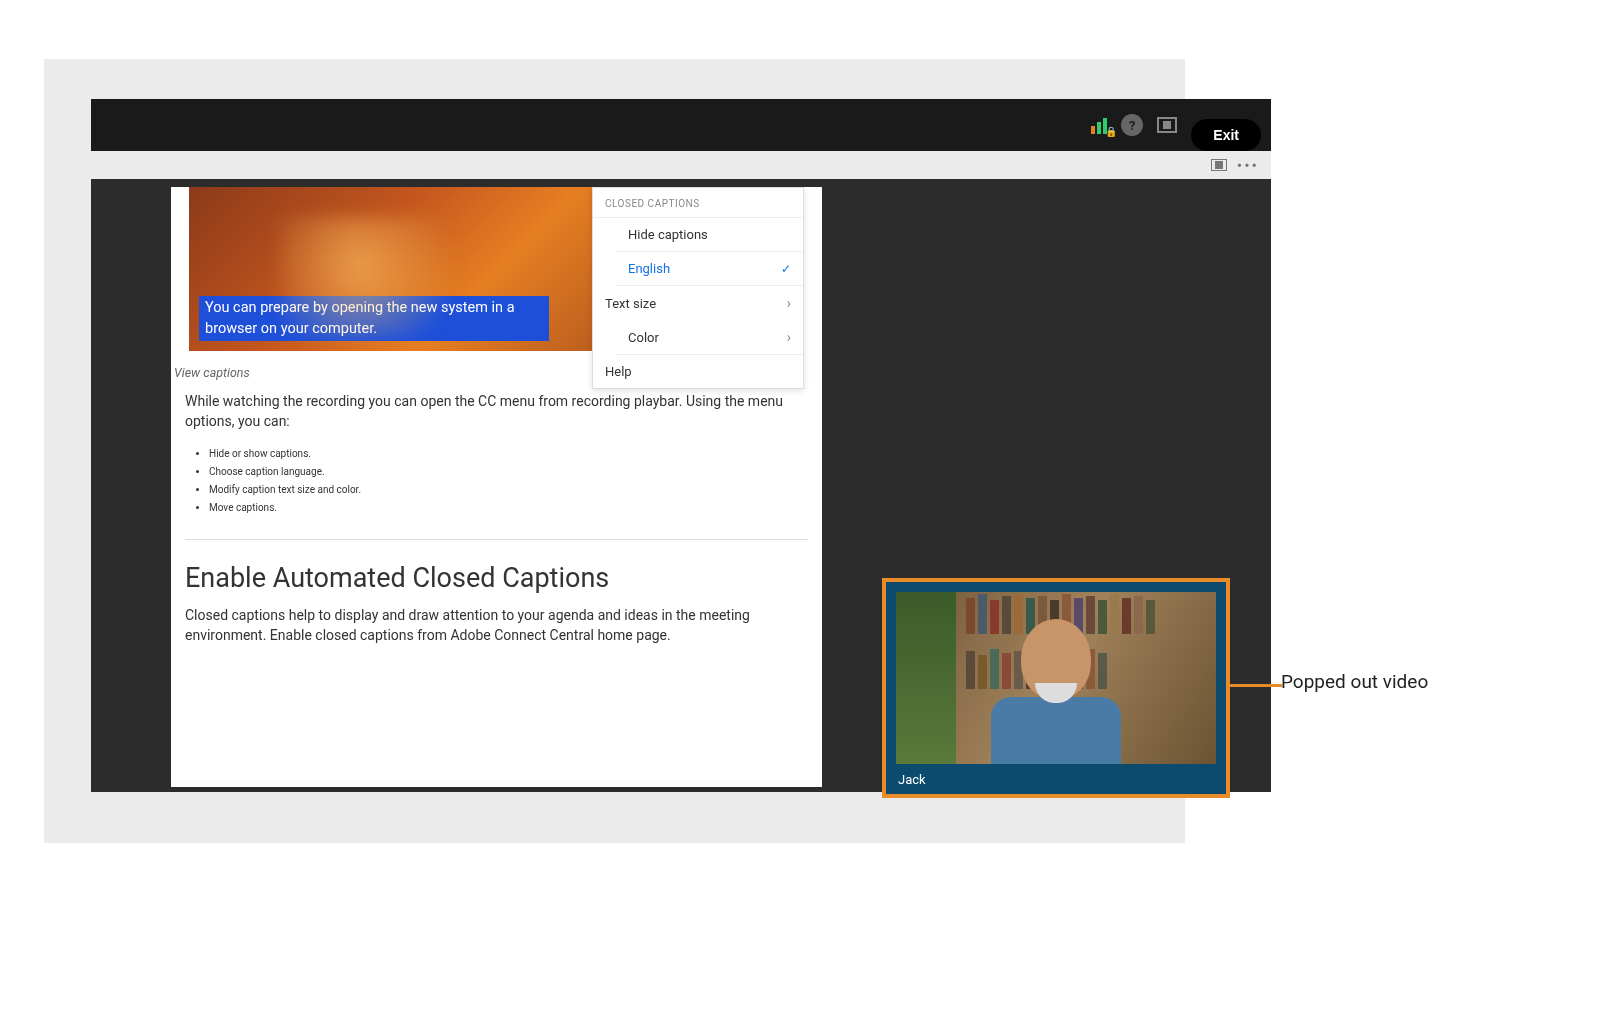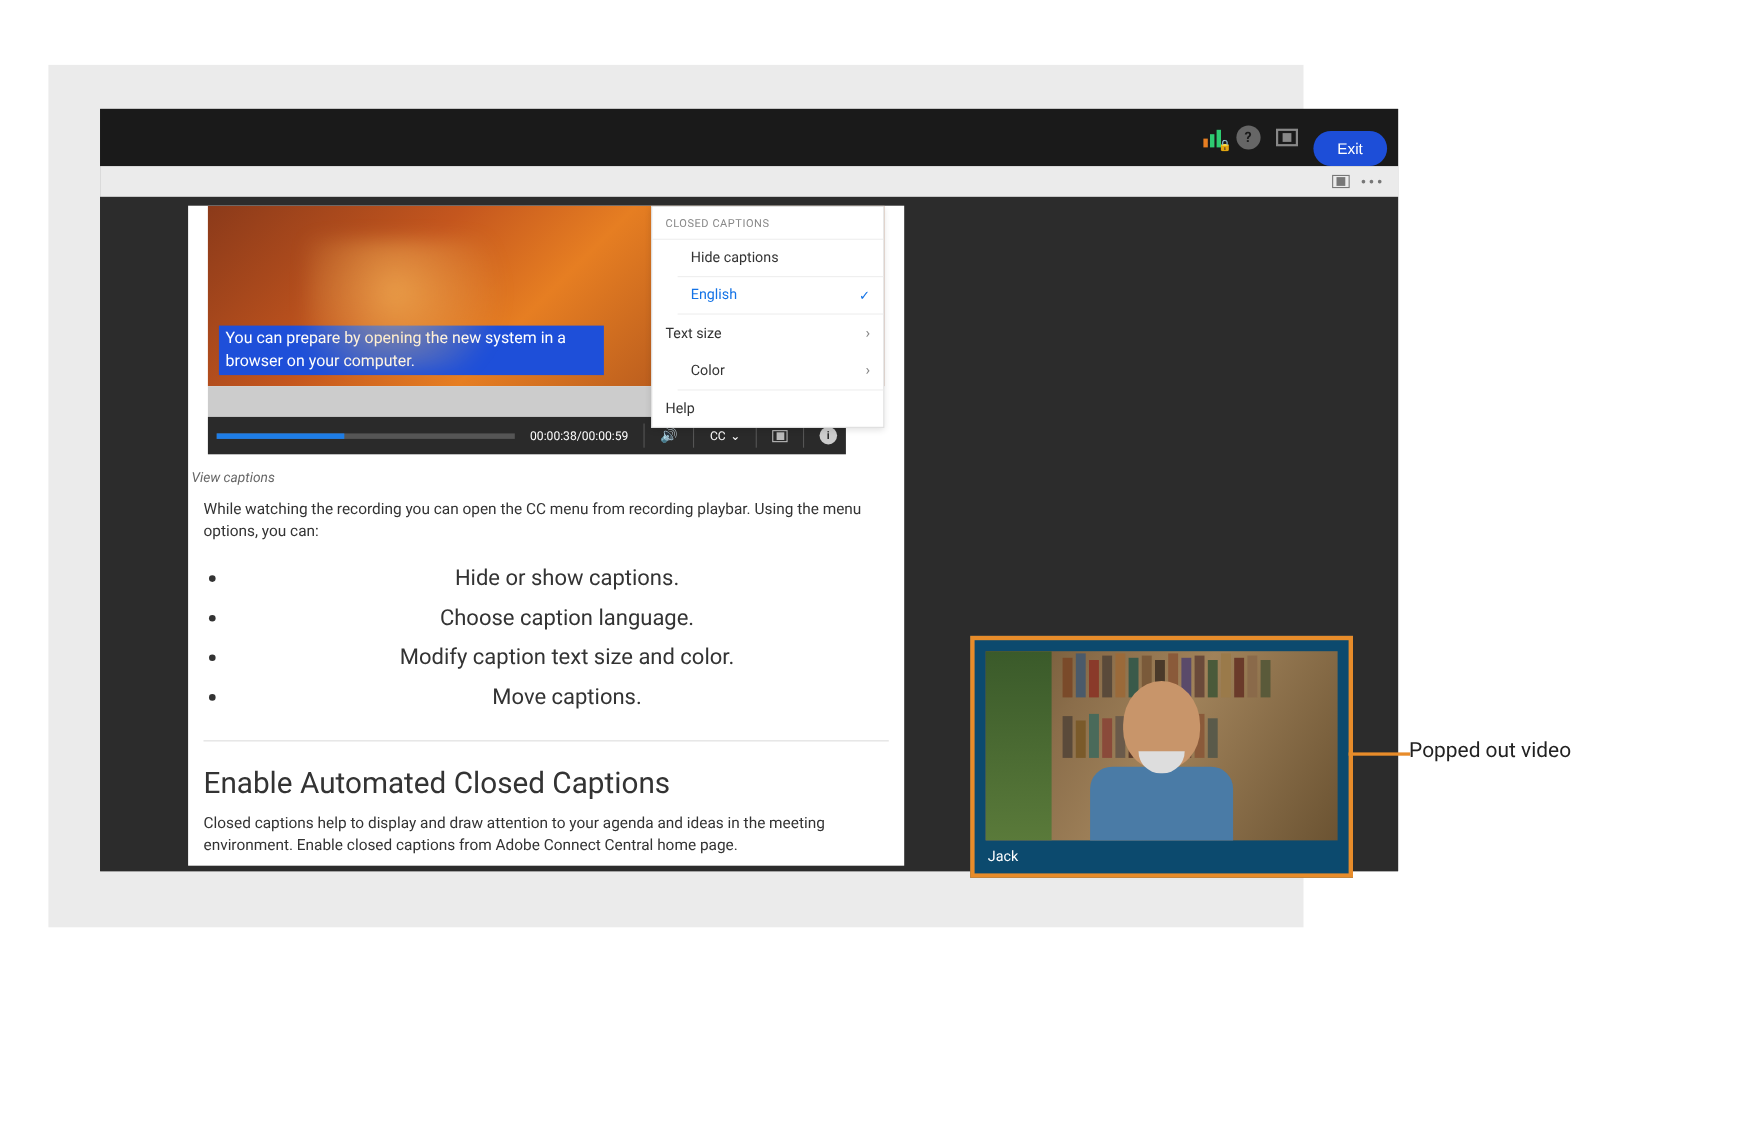--- a/index.html
+++ b/index.html
@@ -74,27 +74,27 @@
       position: relative;
       cursor: pointer;
     }
     .fullscreen-icon::after {
       content: "";
       position: absolute;
       inset: 2px 4px;
       background: #888;
     }
     .exit-btn {
-      background: #1d4ed8;
+      background: #000000;
       color: #fff;
       border: none;
       border-radius: 18px;
       padding: 8px 22px;
       font-size: 14px;
-      font-weight: 400;
+      font-weight: 700;
       cursor: pointer;
       margin-top: 20px;
     }
     .toolbar-bar {
       height: 28px;
       background: #ebebeb;
       display: flex;
       align-items: center;
       justify-content: flex-end;
       padding: 0 12px;
@@ -258,24 +258,23 @@
       padding: 14px 0 12px 3px;
     }
     .doc-text {
       font-size: 14px;
       color: #333;
       padding: 0 32px 0 14px;
       line-height: 1.4;
     }
     .doc-list {
       margin: 14px 0 14px 38px;
-      font-size: 20px;
+      font-size: 10px;
       color: #333;
       line-height: 1.8;
-      text-align: center;
     }
     .doc-hr {
       margin: 22px 14px 12px;
       border: none;
       border-top: 1px solid #ddd;
     }
     .doc-h2 {
       font-size: 27px;
       font-weight: 400;
       color: #333;
@@ -414,40 +413,20 @@
           <span>Text size</span>
           <span class="cc-chevron">›</span>
         </div>
         <div class="cc-menu-item bordered">
           <span>Color</span>
           <span class="cc-chevron">›</span>
         </div>
         <div class="cc-menu-item">Help</div>
       </div>
 
-      <div class="playbar-area">
-        <div class="playbar-spacer"></div>
-        <div class="playbar">
-          <div class="progress-track">
-            <div class="progress-fill"></div>
-          </div>
-          <span>00:00:38/00:00:59</span>
-          <div class="playbar-sep"></div>
-          <span class="playbar-icon">🔊</span>
-          <div class="playbar-sep"></div>
-          <div class="cc-toggle">
-            <span>CC</span>
-            <span>⌄</span>
-          </div>
-          <div class="playbar-sep"></div>
-          <div class="fs-small"></div>
-          <div class="playbar-sep"></div>
-          <div class="info-circle">i</div>
-        </div>
-      </div>
 
       <div class="doc-caption">View captions</div>
       <p class="doc-text">While watching the recording you can open the CC menu from recording playbar. Using the menu options, you can:</p>
       <ul class="doc-list">
         <li>Hide or show captions.</li>
         <li>Choose caption language.</li>
         <li>Modify caption text size and color.</li>
         <li>Move captions.</li>
       </ul>
       <hr class="doc-hr">

